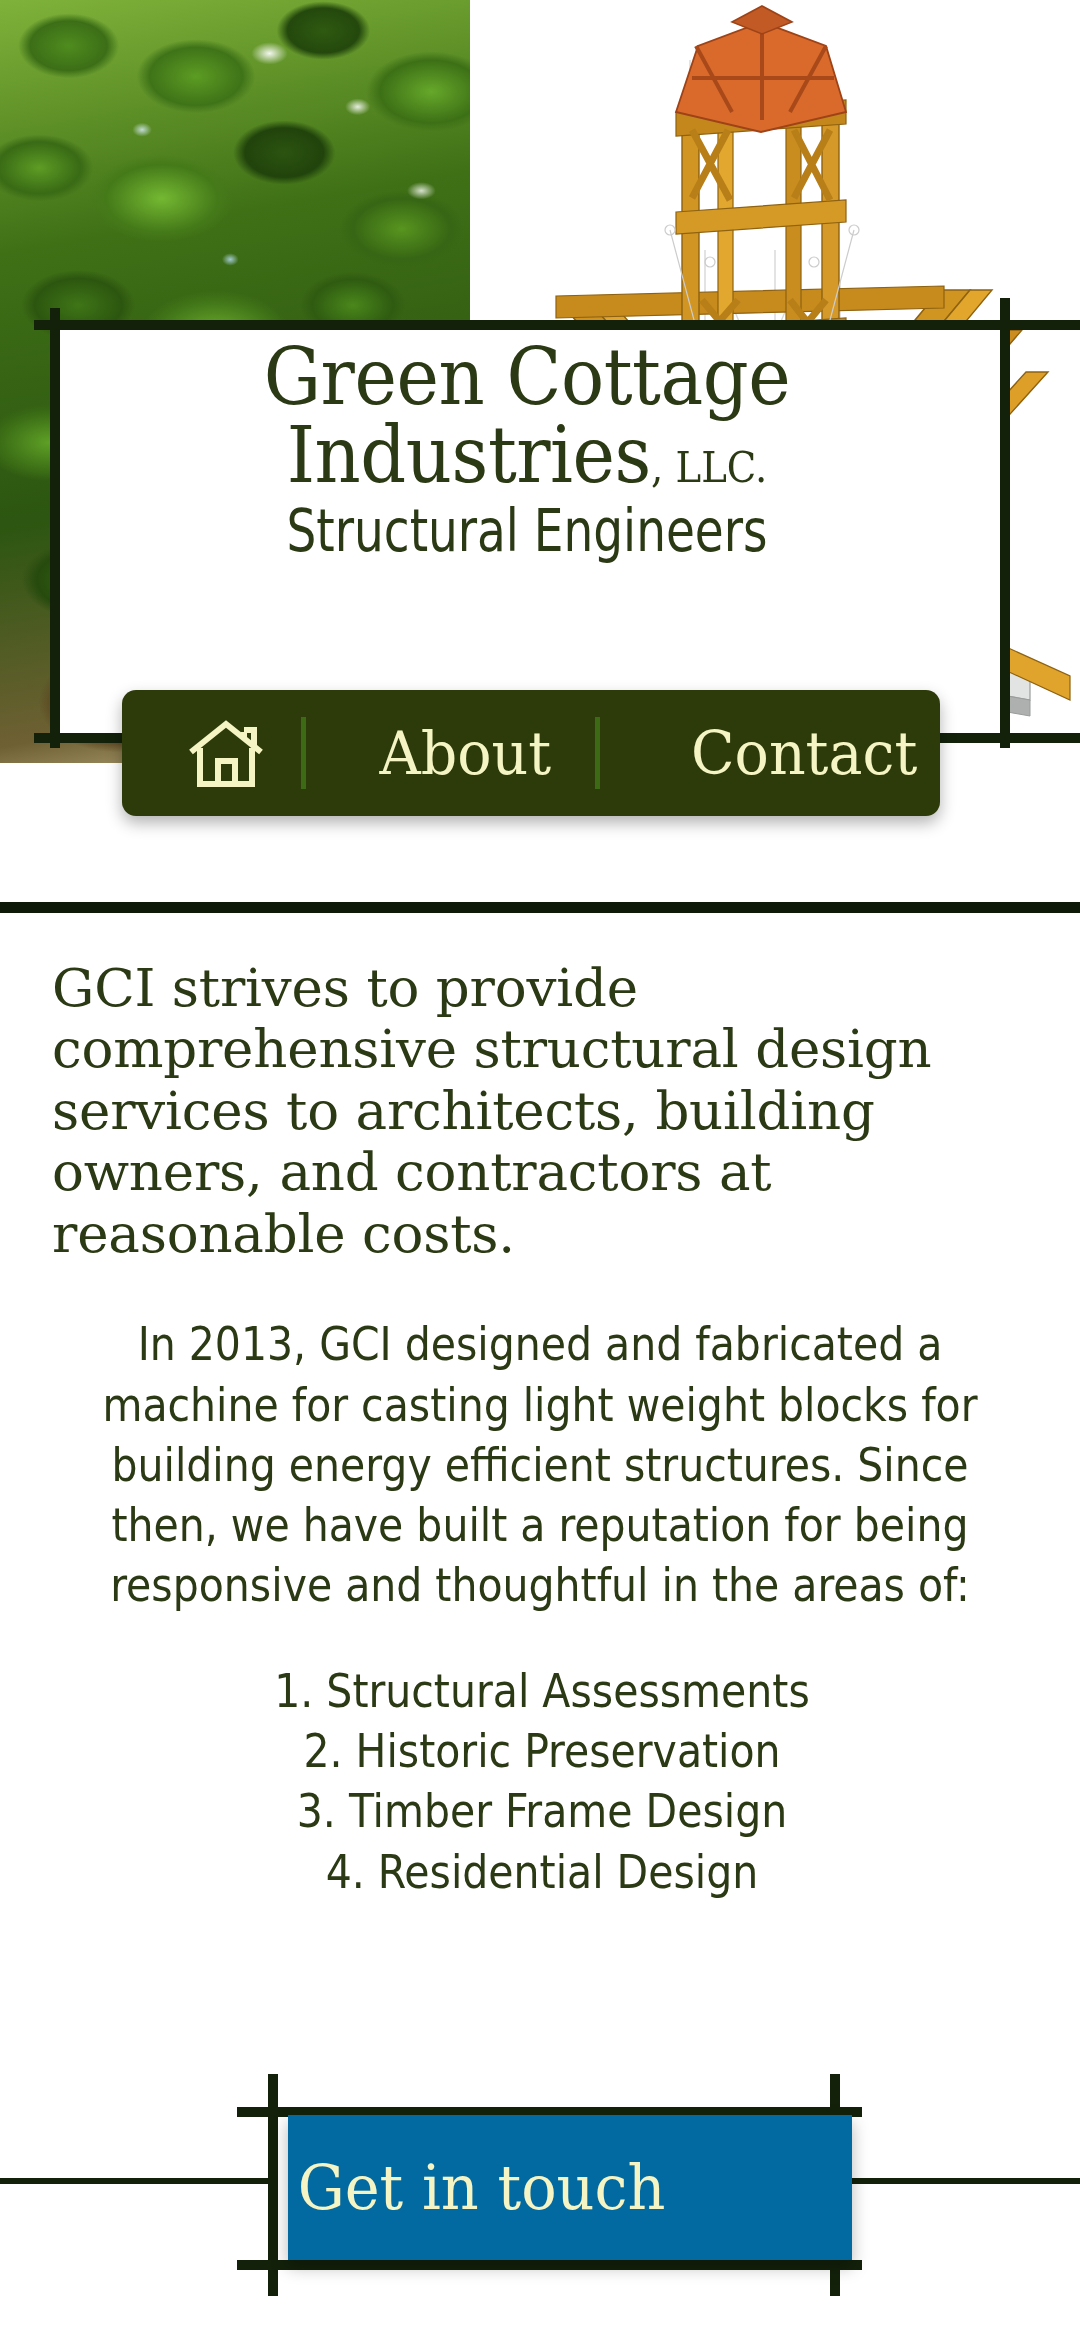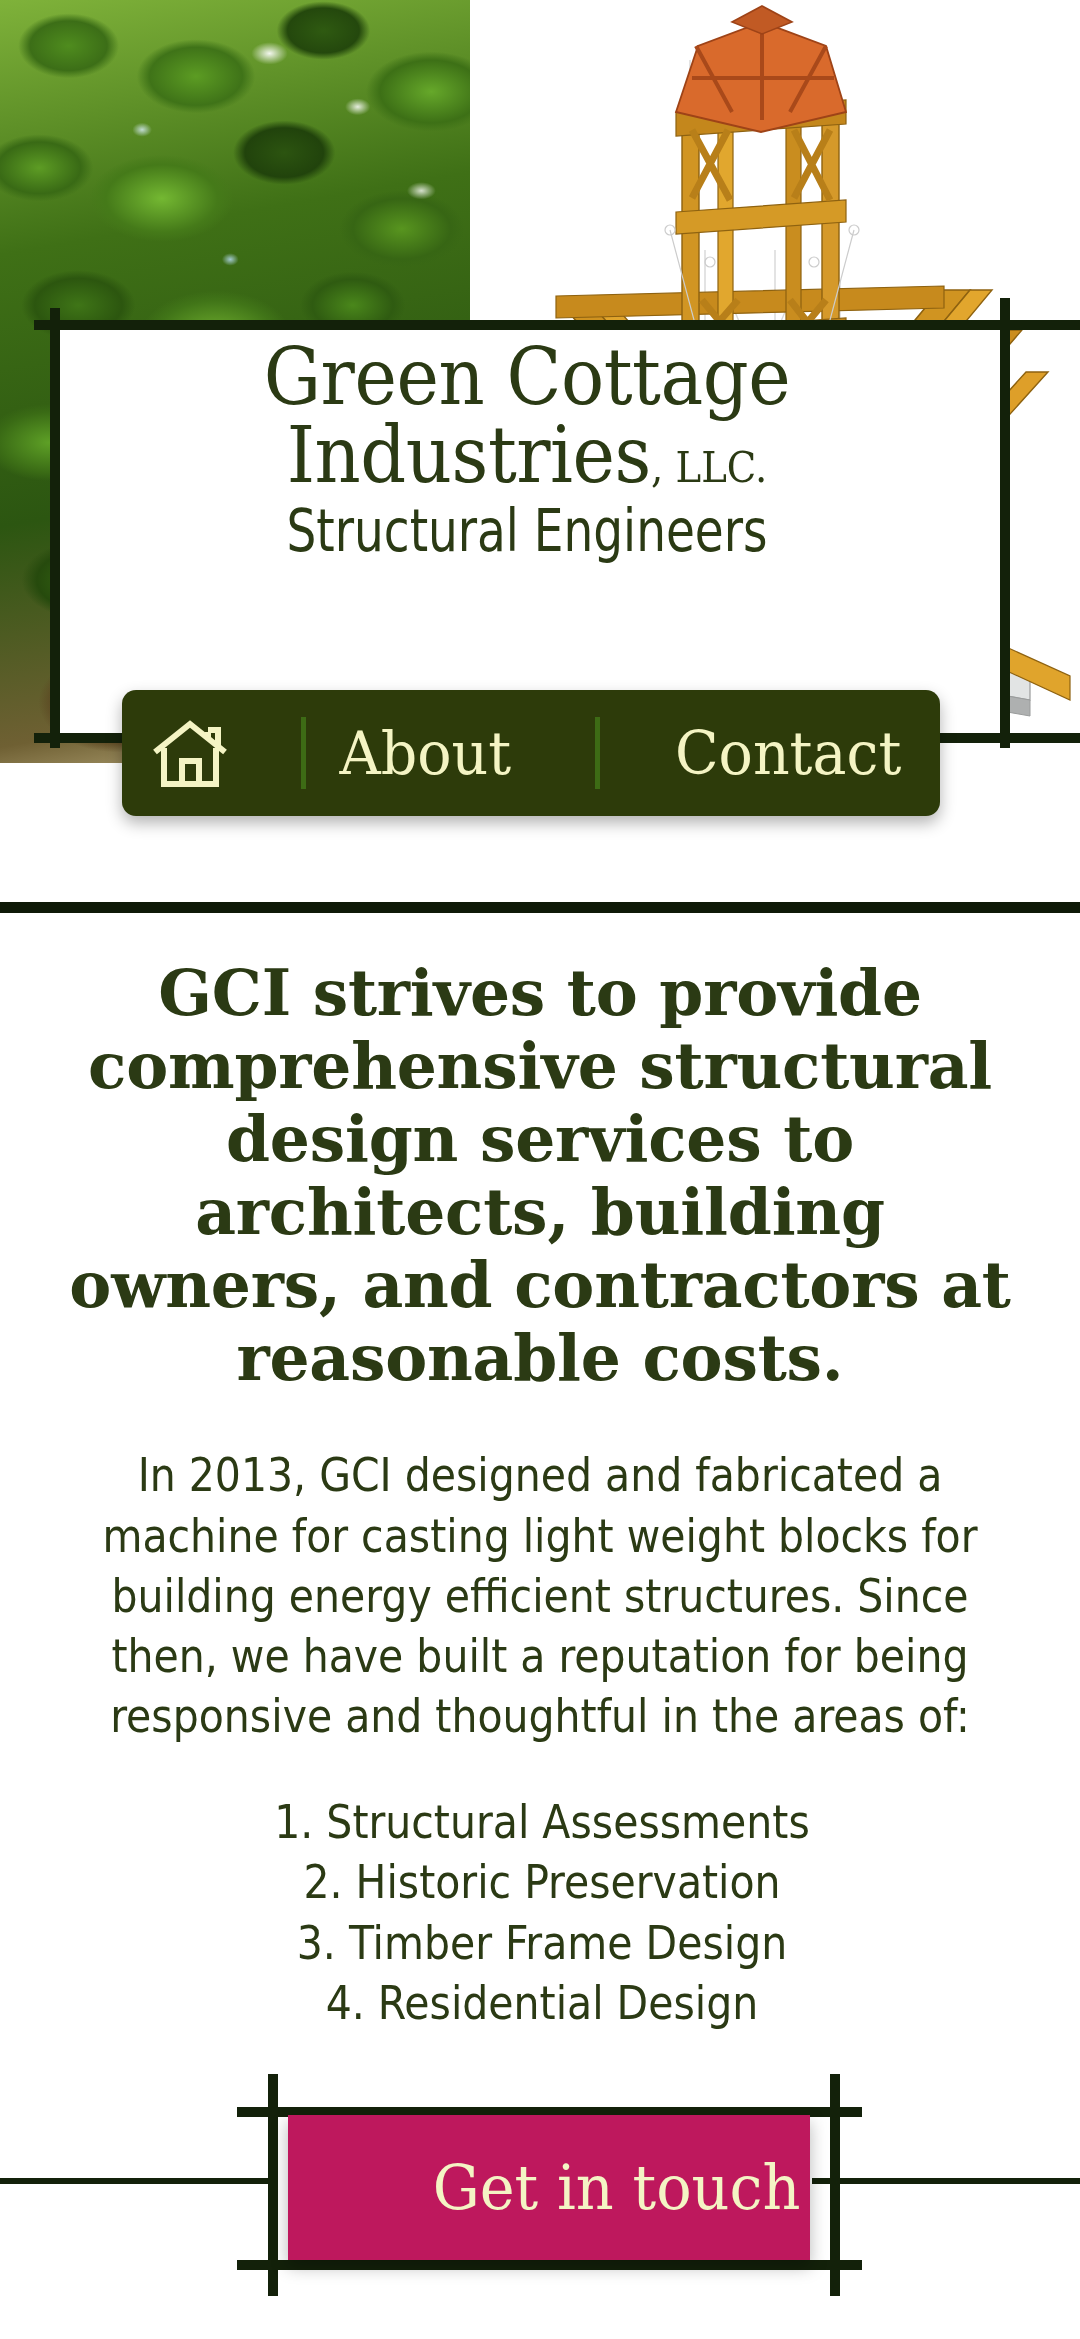--- a/index.html
+++ b/index.html
@@ -151,21 +151,21 @@
     background: #2d3b0a;
     border-radius: 14px;
     display: flex;
     align-items: center;
     z-index: 12;
     box-shadow: 0 7px 16px rgba(0,0,0,0.30);
   }
   .nav-cell {
     display: flex;
     align-items: center;
-    justify-content: flex-start;
+    justify-content: center;
     height: 100%;
     margin-left: 29px;
   }
   #nav-home  { width: 155px; }
   #nav-about { width: 268px; }
   #nav-contact { width: 320px; padding-left: 40px; }
   .nav-sep {
     width: 5px;
     height: 72px;
     background: #3d6b15;
@@ -193,25 +193,25 @@
   
   #body-wrap {
     position: absolute;
     left: 0; top: 935px;
     width: 1080px;
     z-index: 4;
   }
   #lede {
     font-family: "DejaVu Serif", "Liberation Serif", serif;
     color: #2b3a14;
-    font-size: 63px;
+    font-size: 53px;
     line-height: 1.16;
-    text-align: center;
+    text-align: left;
     padding: 22px 52px 0 52px;
-    font-weight: 700;
+    font-weight: 400;
     letter-spacing: -0.2px;
   }
   #para {
     font-family: "DejaVu Sans Condensed", "Liberation Sans Narrow", "Liberation Sans", sans-serif;
     color: #2b3a14;
     font-size: 47px;
     line-height: 1.28;
     text-align: center;
     padding: 50px 48px 0 48px;
     transform: scaleX(0.97);
@@ -234,26 +234,26 @@
   #cta-zone {
     position: absolute;
     left: 0; top: 2030px;
     width: 1080px;
     height: 309px;
     z-index: 10;
   }
   #cta-button {
     position: absolute;
     left: 288px; top: 85px;
-    width: 522px;
+    width: 564px;
     height: 145px;
-    background: #be185d;
+    background: #0369a1;
     display: flex;
     align-items: center;
-    justify-content: flex-end;
+    justify-content: flex-start;
     box-shadow: 0 7px 16px rgba(0,0,0,0.28);
   }
   #cta-label {
     font-family: "DejaVu Serif", "Liberation Serif", serif;
     color: #f4f4c4;
     font-size: 62px;
     line-height: 1;
     transform: scaleX(0.95);
   }
   .cta-h {

